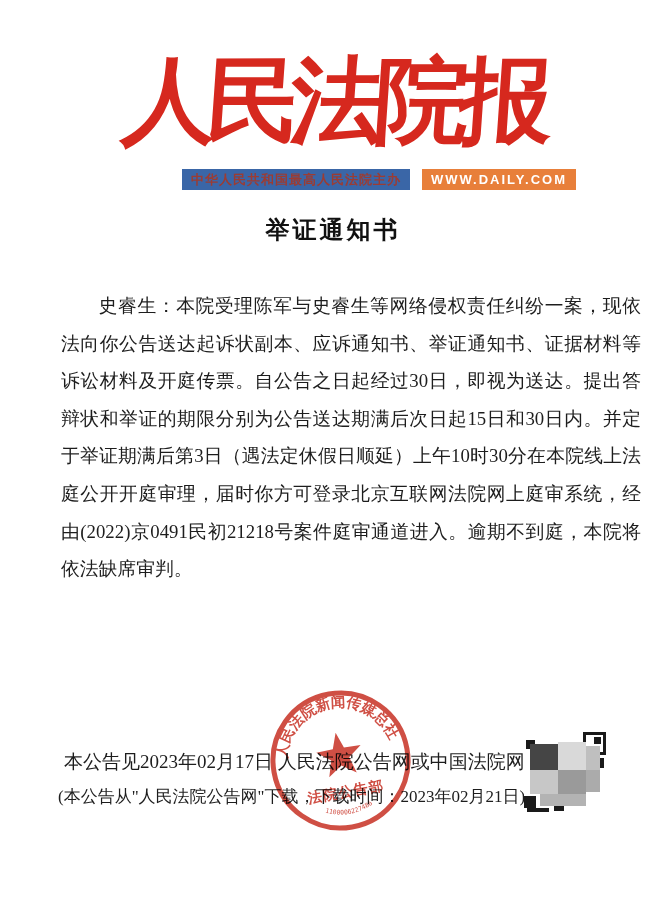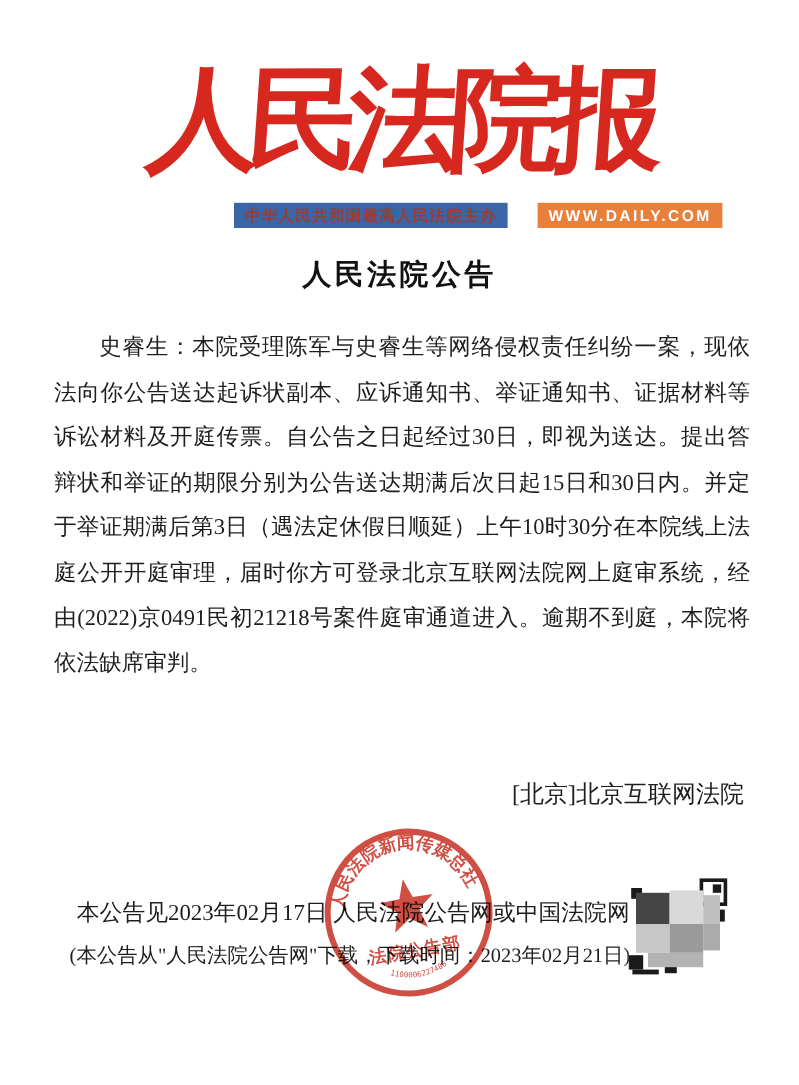--- a/index.html
+++ b/index.html
@@ -51,40 +51,39 @@
   .banner-row{
     position:absolute;left:182px;top:169px;
     display:flex;gap:12px;align-items:stretch;
   }
   .banner{
     font-family:"Liberation Sans",sans-serif;
     font-weight:bold;
     font-size:13px;line-height:21px;
     padding:0 9px;
     white-space:nowrap;
-    margin-left:13px;
   }
   .banner.blue{background:var(--banner-blue);color:var(--banner-blue-text);letter-spacing:1px;}
   .banner.orange{background:var(--banner-orange);color:#ffffff;letter-spacing:2px;}
   
   .doc-title{
     position:absolute;left:0;right:0;top:214px;
     text-align:center;
     font-family:"Liberation Sans","DejaVu Sans",sans-serif;
     font-weight:bold;
     font-size:24px;line-height:32px;
     letter-spacing:3px;
     color:#111;
   }
   .doc-body{
     position:absolute;left:45px;top:271px;width:580px;
     font-size:18.8px;line-height:37.6px;
     text-align:justify;
     text-indent:2em;
-    margin:0;
+    margin:16px;
     color:var(--ink);
   }
   .signature{
     position:absolute;right:46px;top:648px;
     font-size:20px;line-height:28px;
     color:var(--ink);
     white-space:nowrap;
   }
   
   .footer-line1{
@@ -130,23 +129,22 @@
 <body>
 
 <div class="page">
 
   <div class="logo-cn">人民法院报</div>
   <div class="banner-row">
     <div class="banner blue">中华人民共和国最高人民法院主办</div>
     <div class="banner orange">WWW.DAILY.COM</div>
   </div>
 
-  <div class="doc-title">人民法院公告</div>
+  <div class="doc-title">举证通知书</div>
   <p class="doc-body">史睿生：本院受理陈军与史睿生等网络侵权责任纠纷一案，现依法向你公告送达起诉状副本、应诉通知书、举证通知书、证据材料等诉讼材料及开庭传票。自公告之日起经过30日，即视为送达。提出答辩状和举证的期限分别为公告送达期满后次日起15日和30日内。并定于举证期满后第3日（遇法定休假日顺延）上午10时30分在本院线上法庭公开开庭审理，届时你方可登录北京互联网法院网上庭审系统，经由(2022)京0491民初21218号案件庭审通道进入。逾期不到庭，本院将依法缺席审判。</p>
-  <div class="signature">[北京]北京互联网法院</div>
 
   <div class="footer-line1">本公告见2023年02月17日 人民法院公告网或中国法院网电子</div>
   <div class="footer-line2">(本公告从"人民法院公告网"下载，下载时间：2023年02月21日)</div>
 
   <svg class="seal" viewBox="0 0 170 170">
     <g transform="rotate(-10 85 85)" fill="#c9362a">
       <circle cx="85" cy="85" r="74" fill="none" stroke="#c9362a" stroke-width="5.5"></circle>
       <path id="sealTopArc" d="M 33 113 A 59 59 0 1 1 137 113" fill="none"></path>
       <text font-family="Liberation Sans, sans-serif" font-size="16" font-weight="bold" fill="#c9362a">
         <textPath href="#sealTopArc" startOffset="50%" text-anchor="middle">人民法院新闻传媒总社</textPath>

